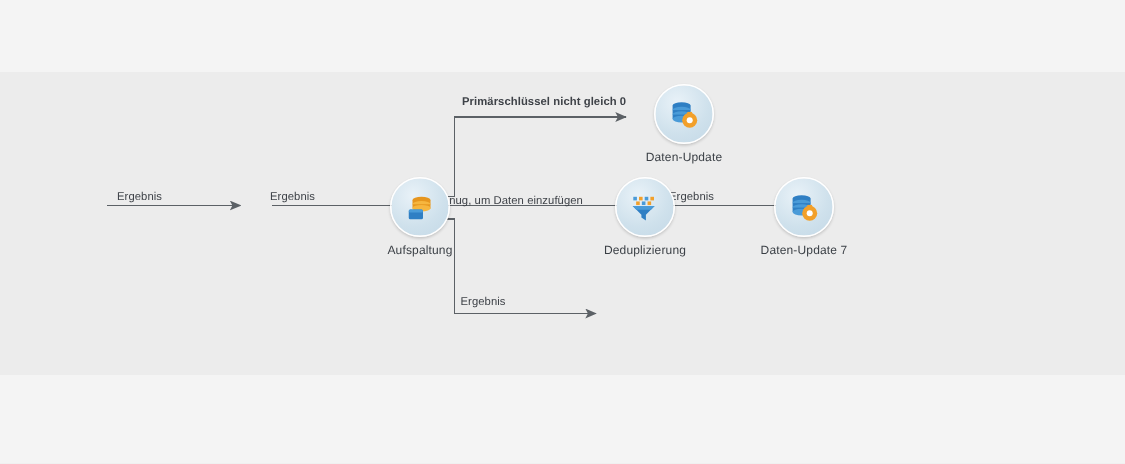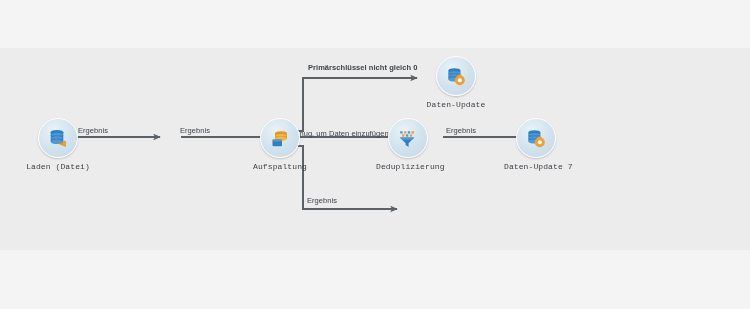--- a/index.html
+++ b/index.html
@@ -12,21 +12,21 @@
   #canvas{
     position:absolute;
     left:0;top:48px;
     width:750px;height:202px;
     background:#ececec;
   }
   #stage{position:absolute;left:0;top:0;width:750px;height:309px;}
 
   svg.edges{position:absolute;left:0;top:0;width:750px;height:309px;pointer-events:none;}
 
-  .node{position:absolute;width:64px;text-align:center;font-family:Liberation Mono, monospace;}
+  .node{position:absolute;width:64px;text-align:center;}
   .node .bubble{
     width:38px;height:38px;margin:0 auto;
     border-radius:50%;
     background:radial-gradient(circle at 38% 30%, #e9f2f8 0%, #cfe1ec 58%, #c3d8e6 100%);
     border:1px solid #ffffff;
     box-shadow:0 1px 2px rgba(0,0,0,.18);
     position:relative;
   }
   .node .bubble svg{position:absolute;left:50%;top:50%;transform:translate(-50%,-50%);}
   .node .caption{
@@ -75,57 +75,40 @@
     </g>
   </svg>
 
   <div class="edge-label" style="left:78px;top:126px;">Ergebnis</div>
   <div class="edge-label" style="left:180px;top:126px;">Ergebnis</div>
   <div class="edge-label" style="left:291px;top:129px;">genug, um Daten einzufügen</div>
   <div class="edge-label" style="left:446px;top:126px;">Ergebnis</div>
   <div class="edge-label" style="left:308px;top:63px;font-weight:bold;">Primärschlüssel nicht gleich 0</div>
   <div class="edge-label" style="left:307px;top:196px;">Ergebnis</div>
 
-  <div class="node" style="left:26px;top:118px;">
-    <div class="bubble">
-      <span>
-        <svg width="24" height="24" viewBox="0 0 24 24">
-          <ellipse cx="11" cy="6.2" rx="6.3" ry="2.3" fill="#2f7fc4"></ellipse>
-          <rect x="4.7" y="6.2" width="12.6" height="3.2" fill="#2f7fc4"></rect>
-          <ellipse cx="11" cy="9.4" rx="6.3" ry="2.3" fill="#4a9bd8"></ellipse>
-          <rect x="4.7" y="9.4" width="12.6" height="3.2" fill="#2f7fc4"></rect>
-          <ellipse cx="11" cy="12.6" rx="6.3" ry="2.3" fill="#4a9bd8"></ellipse>
-          <rect x="4.7" y="12.6" width="12.6" height="3.2" fill="#2f7fc4"></rect>
-          <ellipse cx="11" cy="15.8" rx="6.3" ry="2.3" fill="#4a9bd8"></ellipse>
-          <path d="M11.5 17.2 q5.5 1.2 6.6 -2.4 l1.6 1.0 l-0.2 4.6 l-4.4 -1.6 l1.6 -0.9 q-2.6 1.1 -5.2 -0.7 z" fill="#f2a02a" stroke="#d2851a" stroke-width=".5"></path>
-        </svg>
-      </span>
-    </div>
-    <div class="caption">Laden (Datei)</div>
-  </div>
 
 
   <div class="node" style="left:248px;top:118px;">
     <div class="bubble">
       <span>
         <svg width="24" height="24" viewBox="0 0 24 24">
           <ellipse cx="13" cy="7.4" rx="6.0" ry="2.2" fill="#e6961f"></ellipse>
           <rect x="7" y="7.4" width="12" height="2.8" fill="#e6961f"></rect>
           <ellipse cx="13" cy="10.2" rx="6.0" ry="2.2" fill="#f6b63f"></ellipse>
           <rect x="7" y="10.2" width="12" height="2.6" fill="#e6961f"></rect>
           <ellipse cx="13" cy="12.8" rx="6.0" ry="2.2" fill="#f6b63f"></ellipse>
           <rect x="4.5" y="13.6" width="9.5" height="6.6" rx="1" fill="#2f7fc4"></rect>
           <rect x="4.5" y="13.6" width="9.5" height="2.0" rx="1" fill="#4a9bd8"></rect>
         </svg>
       </span>
     </div>
     <div class="caption">Aufspaltung</div>
   </div>
 
-  <div class="node" style="left:376px;top:118px;">
+  <div class="node" style="left:398px;top:118px;">
     <div class="bubble">
       <span>
         <svg width="24" height="24" viewBox="0 0 24 24">
           <rect x="4.2" y="5.2" width="2.4" height="2.4" fill="#4a9bd8"></rect>
           <rect x="8.0" y="5.2" width="2.4" height="2.4" fill="#f2a02a"></rect>
           <rect x="11.8" y="5.2" width="2.4" height="2.4" fill="#4a9bd8"></rect>
           <rect x="15.6" y="5.2" width="2.4" height="2.4" fill="#f2a02a"></rect>
           <rect x="6.1" y="8.3" width="2.4" height="2.4" fill="#f2a02a"></rect>
           <rect x="9.9" y="8.3" width="2.4" height="2.4" fill="#4a9bd8"></rect>
           <rect x="13.7" y="8.3" width="2.4" height="2.4" fill="#f2a02a"></rect>

